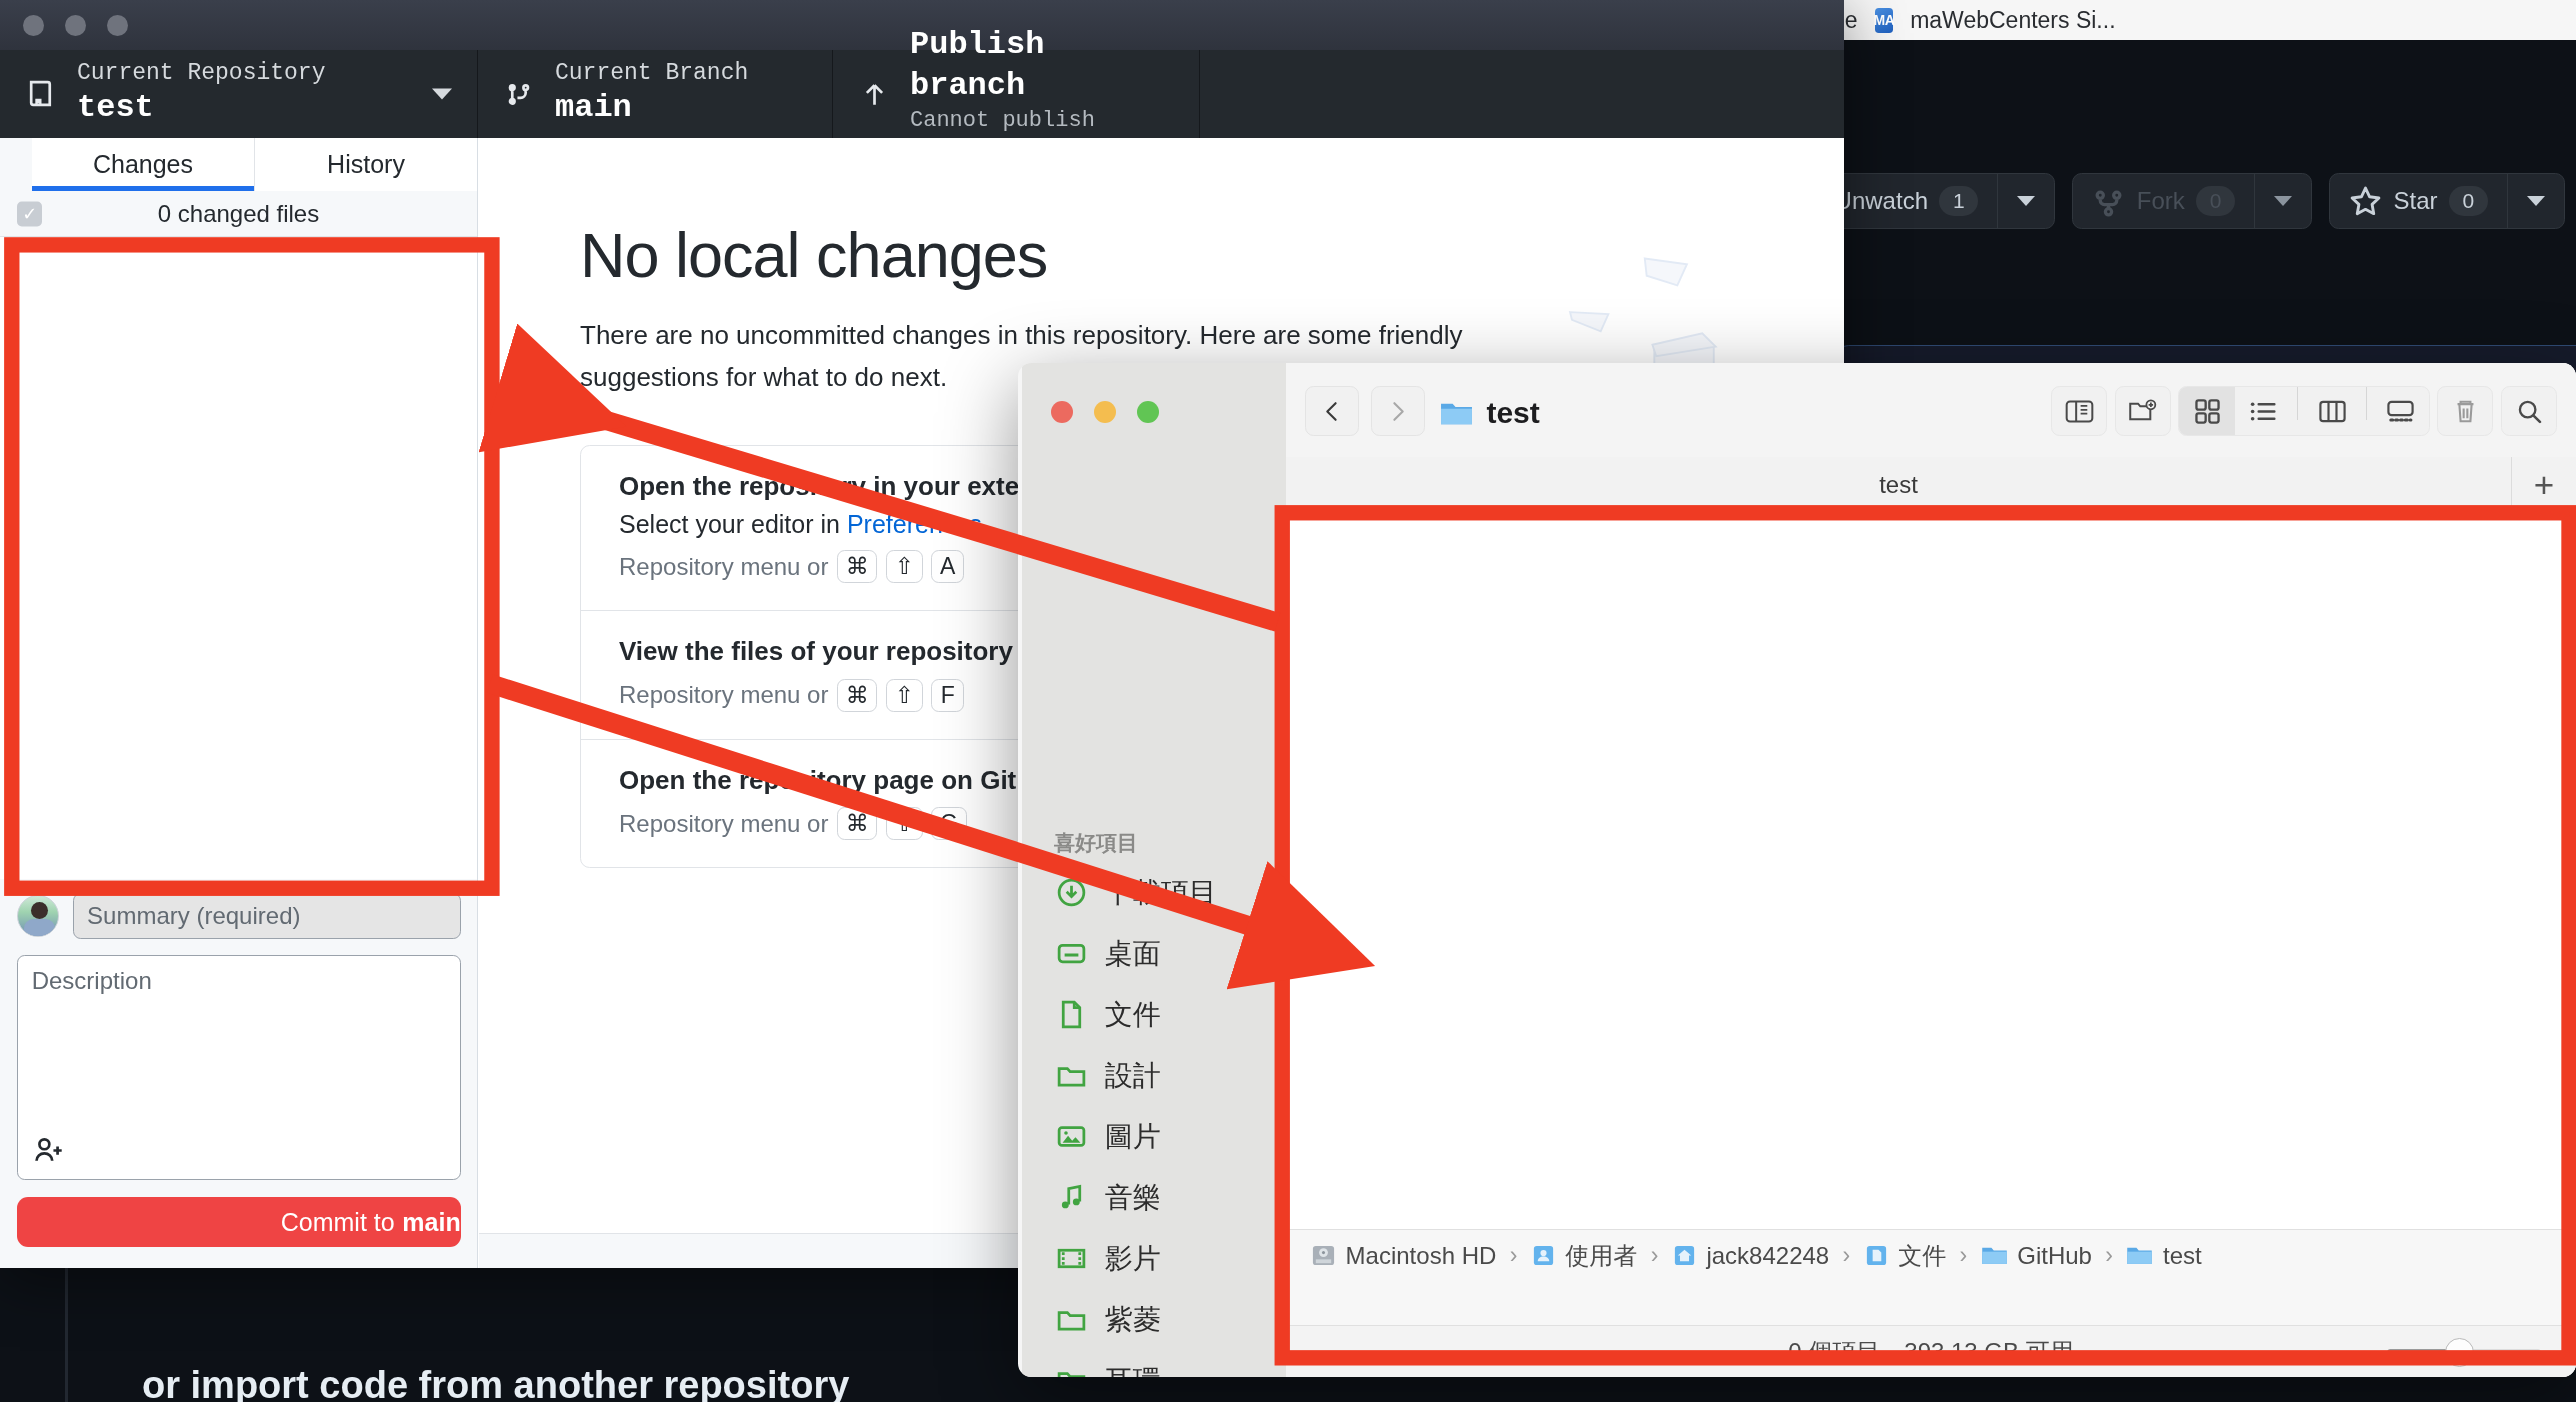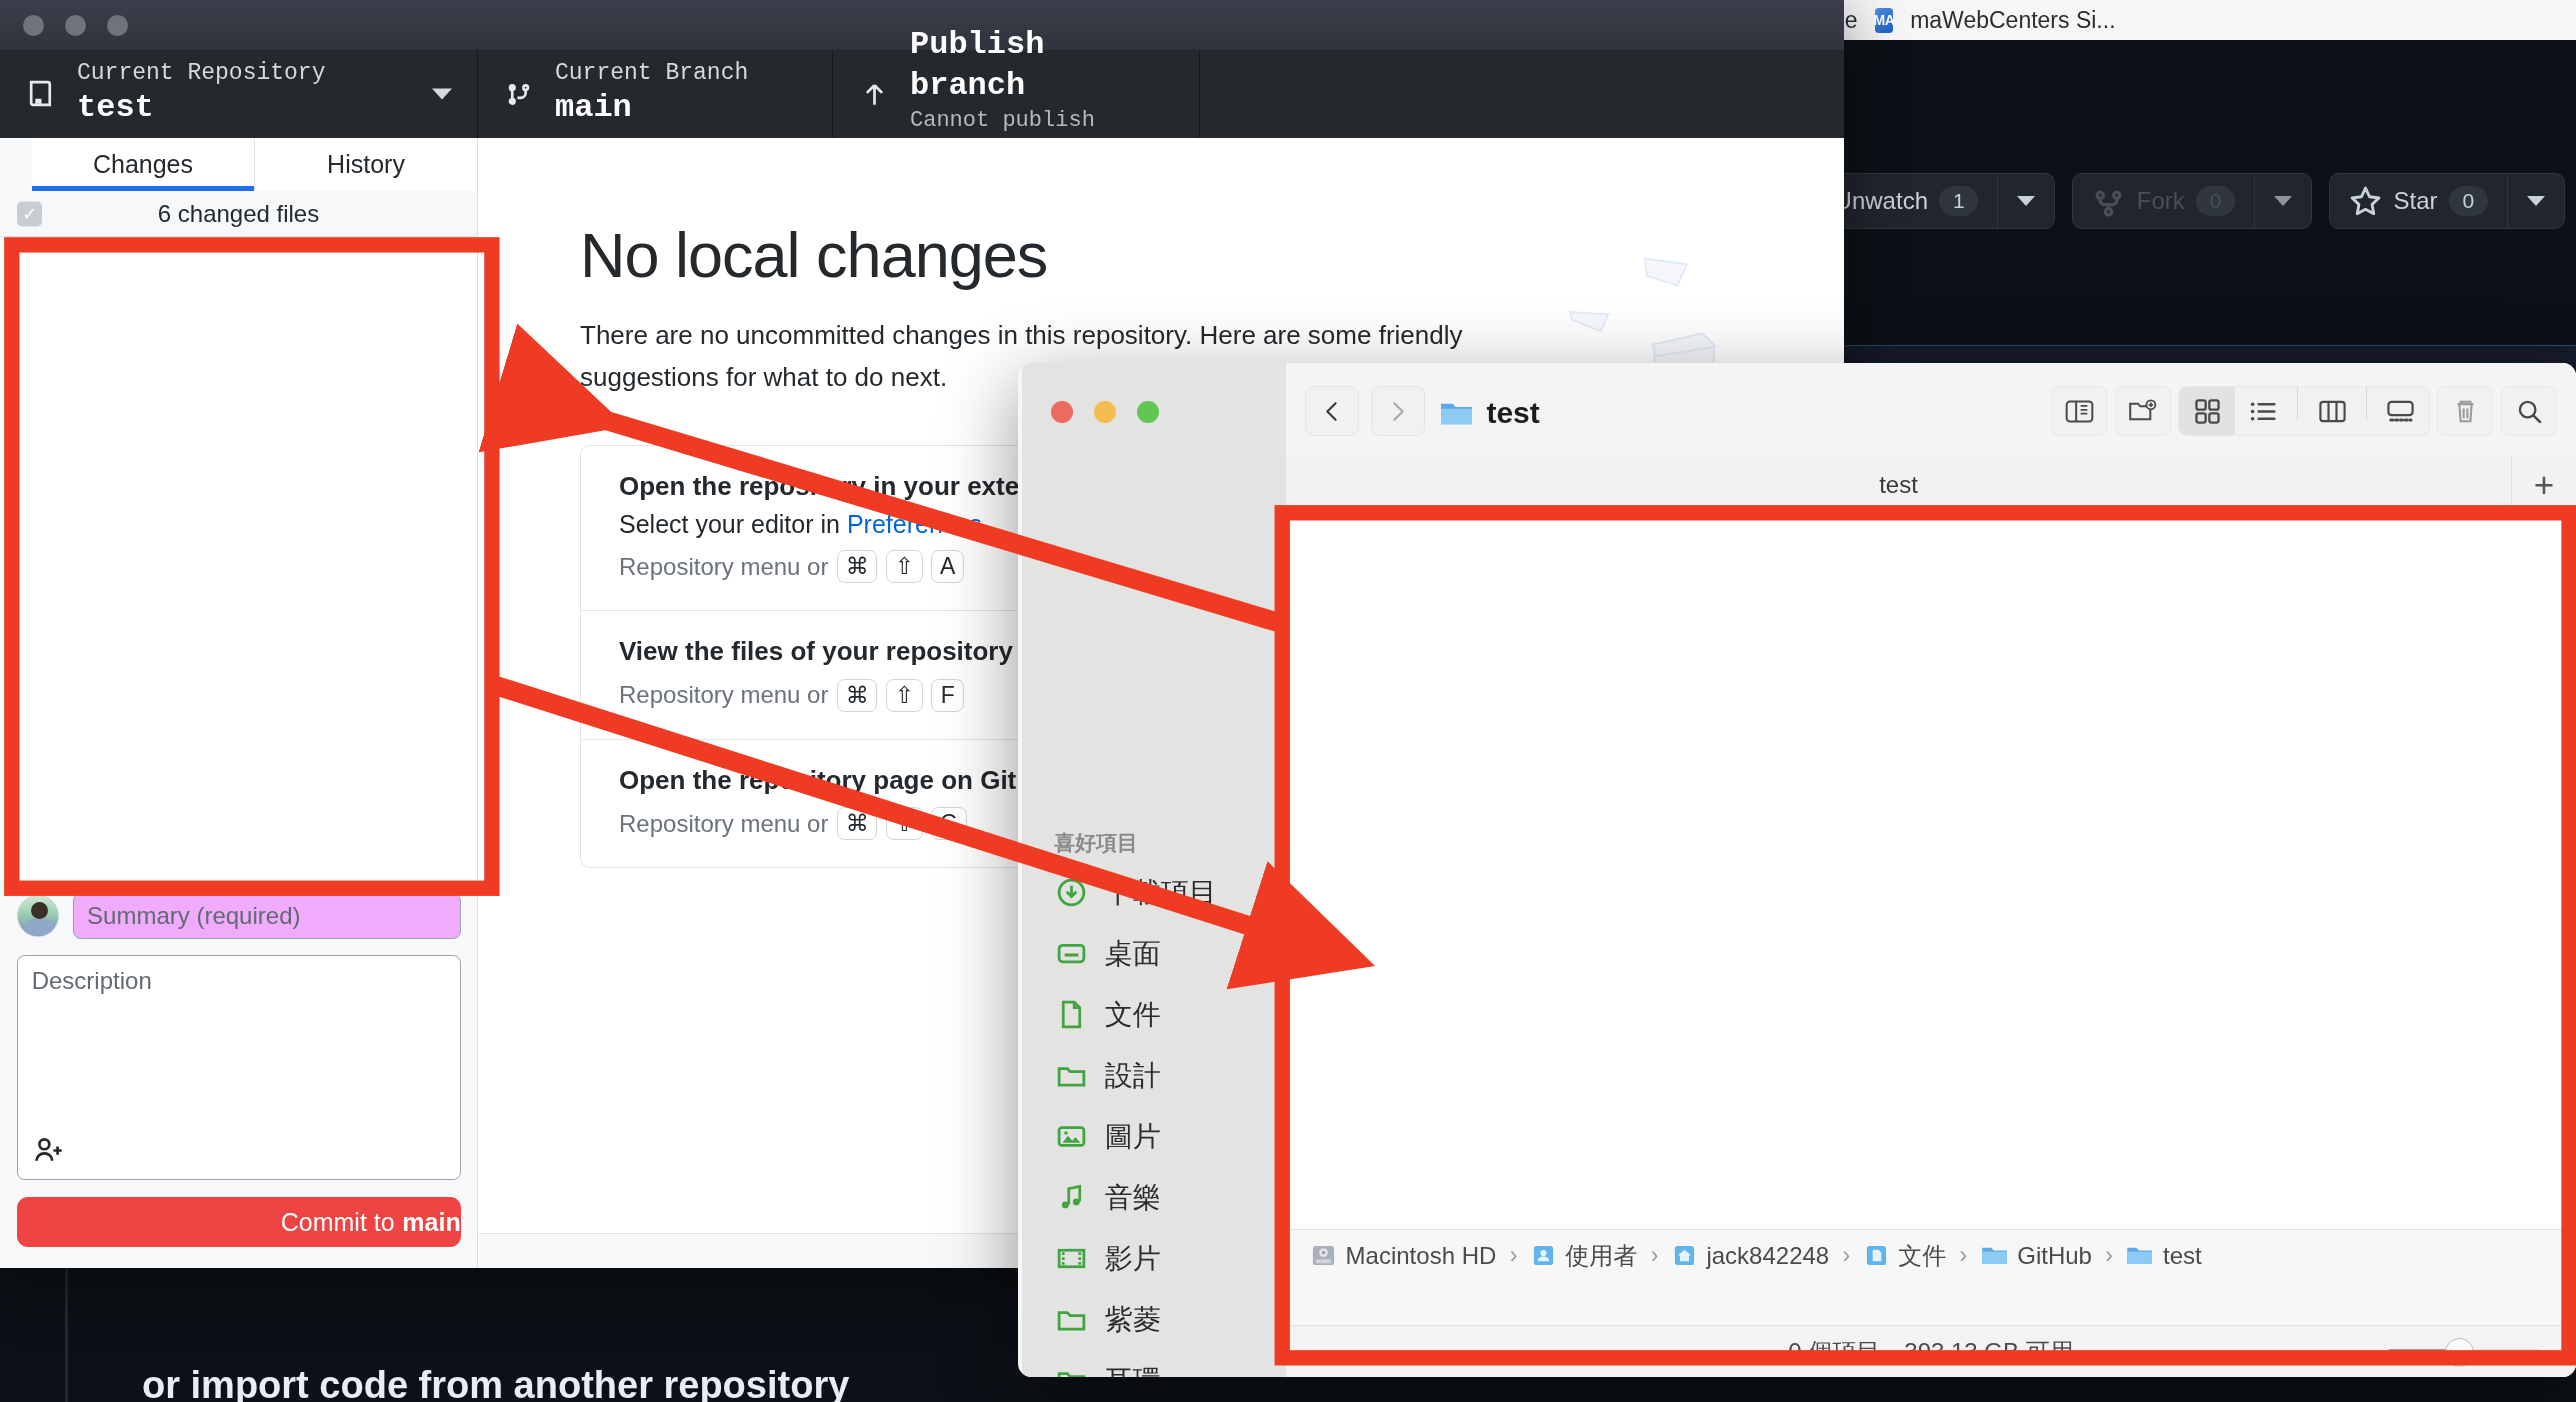--- a/index.html
+++ b/index.html
@@ -127,21 +127,21 @@
   .gd-summary-row { display: flex; align-items: center; gap: 13.4px; }
   .gd-avatar {
     width: 42px; height: 42px; border-radius: 50%; flex: 0 0 42px;
     background: linear-gradient(180deg,#cfe9d8 0%, #9fd3b0 40%, #6f8fb3 100%);
     border: 1px solid #cbd2d9; overflow: hidden; position: relative;
   }
   .gd-avatar .head { position: absolute; left: 12.5px; top: 5.8px; width: 17.3px; height: 17.3px; border-radius: 50%; background: #3b2f2a; }
   .gd-avatar .body { position: absolute; left: 5.8px; top: 23px; width: 31px; height: 19px; border-radius: 9.6px 9.6px 0 0; background: #8fa8c9; }
   .gd-input {
     flex: 1; height: 46px; border: 1px solid #9aa2ab; border-radius: 7.7px;
-    background: #f0abfc; display: flex; align-items: center; padding: 0 13.4px;
+    background: #e5e5e5; display: flex; align-items: center; padding: 0 13.4px;
     font-size: 24px; color: #626a72;
   }
   .gd-textarea {
     margin-top: 15.4px; height: 225px; border: 1px solid #9aa2ab; border-radius: 7.7px;
     background: #fff; padding: 11.5px 13.4px; font-size: 24px; color: #626a72;
     position: relative;
   }
   .gd-coauthor { position: absolute; left: 13.4px; bottom: 11.5px; width: 33px; height: 33px; }
   .gd-commit-btn {
     margin-top: 17.3px; height: 50px; border-radius: 11px; background: #ef4444;
@@ -370,21 +370,21 @@
         <div class="gd-tab active">
           <span>Changes</span>
         </div>
         <div class="gd-tab">
           <span>History</span>
         </div>
       </div>
 
       <div class="gd-changed-bar">
         <div class="gd-chk">✓</div>
-        <div class="gd-changed-text">6 changed files</div>
+        <div class="gd-changed-text">0 changed files</div>
       </div>
 
       <div class="gd-filelist"></div>
 
       <div class="gd-commit">
         <div class="gd-summary-row">
           <div class="gd-avatar">
             <div class="head"></div>
               <div class="body"></div>
           </div>

